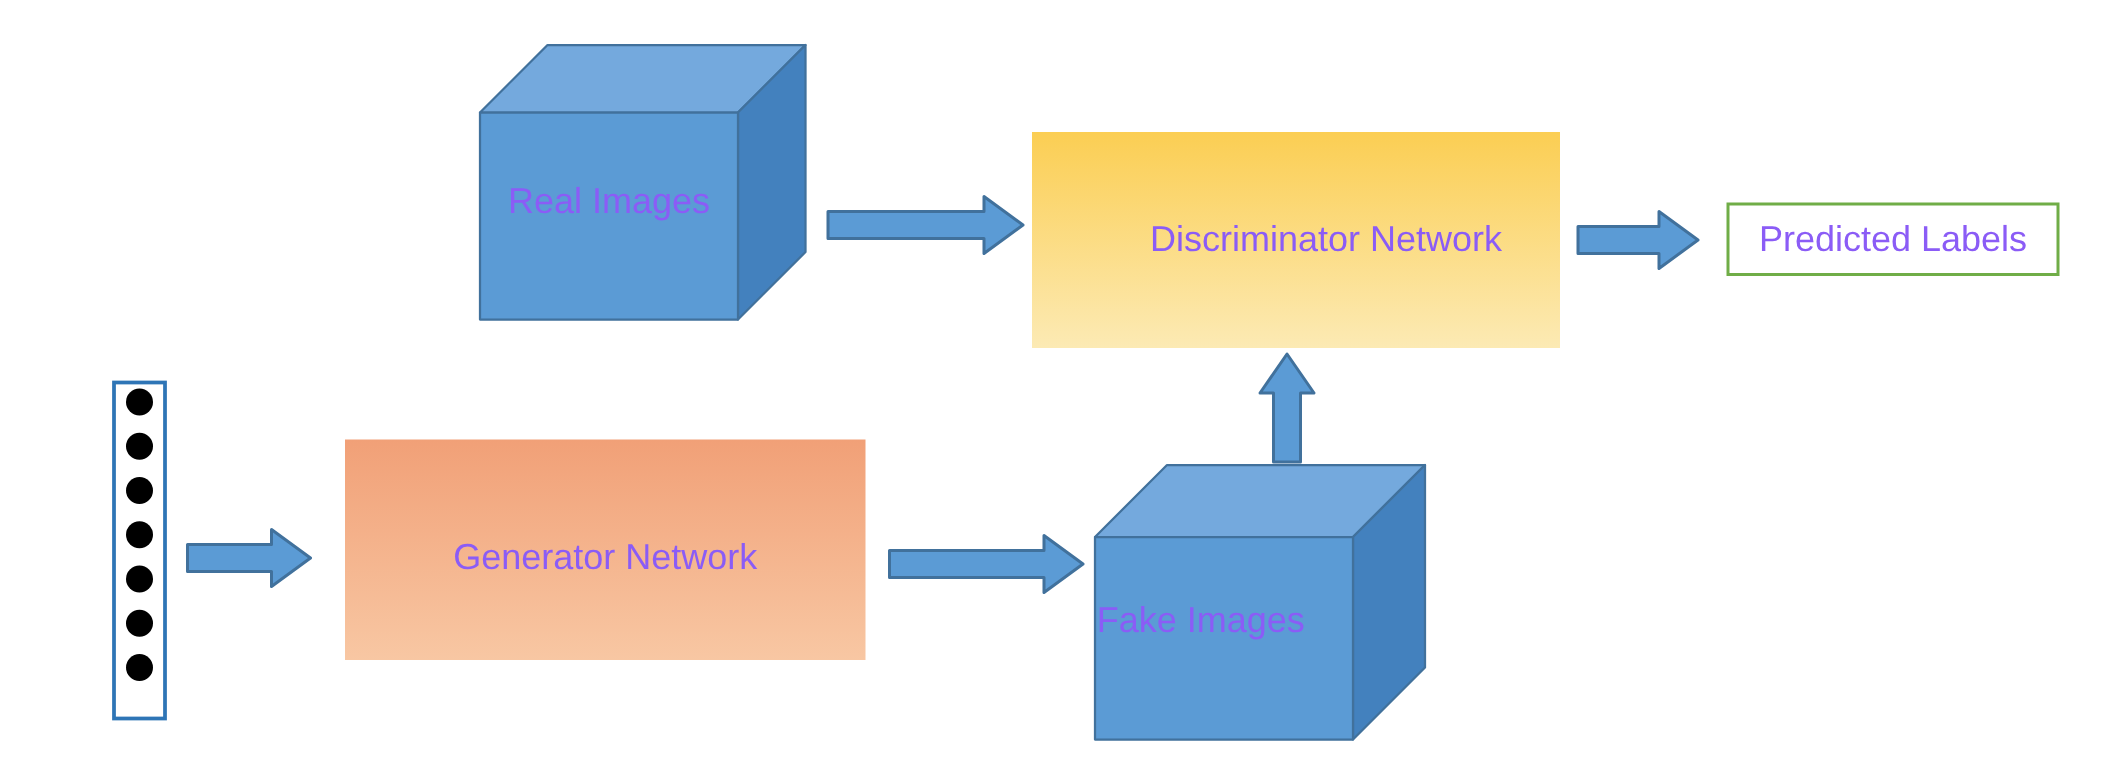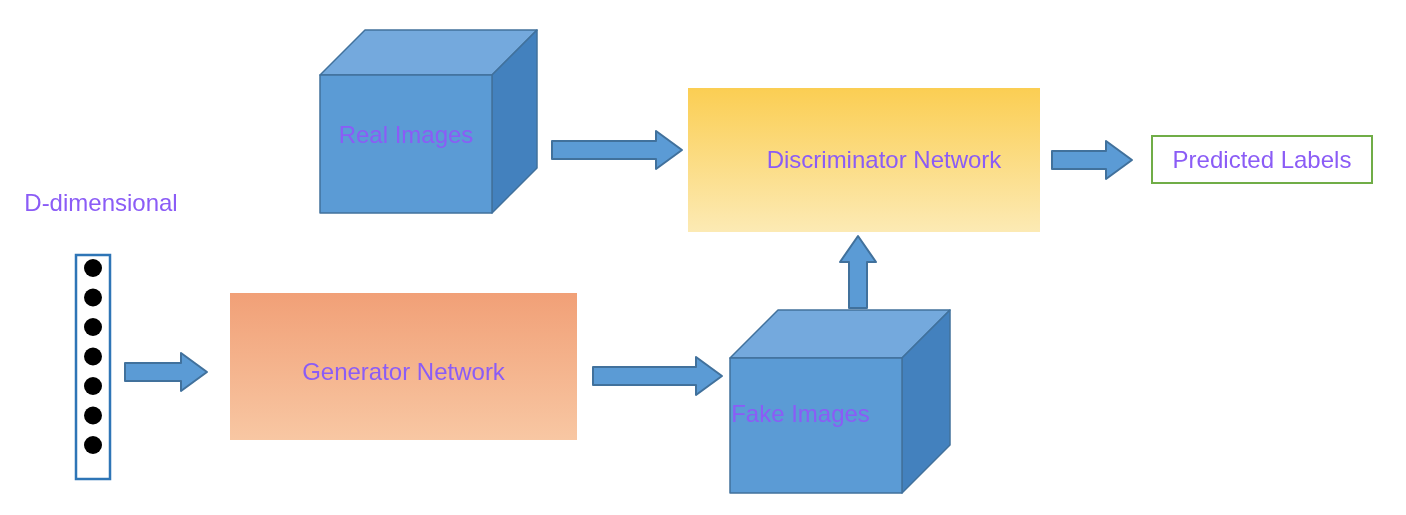--- a/index.html
+++ b/index.html
@@ -100,21 +100,20 @@
     <polygon class="arrow" points="593,367 696,367 696,357 722,376 696,395 696,385 593,385" fill="#5B9BD5"></polygon>
 
     <polygon class="arrow" points="849,308 849,262 840,262 858,236 876,262 867,262 867,308" fill="#5B9BD5"></polygon>
 
     <polygon class="arrow" points="552,141 656,141 656,131 682,150 656,169 656,159 552,159" fill="#5B9BD5"></polygon>
 
     <polygon class="arrow" points="1052,151 1106,151 1106,141 1132,160 1106,179 1106,169 1052,169" fill="#5B9BD5"></polygon>
   </svg>
 
   <div class="label noise-label">
-    <span>D-dimensional</span>
   </div>
 
   <div class="label generator-label">Generator Network</div>
 
   <div class="label discriminator-label">Discriminator Network</div>
 
   <div class="label predicted-label">Predicted Labels</div>
 
   <div class="label real-label">Real Images</div>
 

